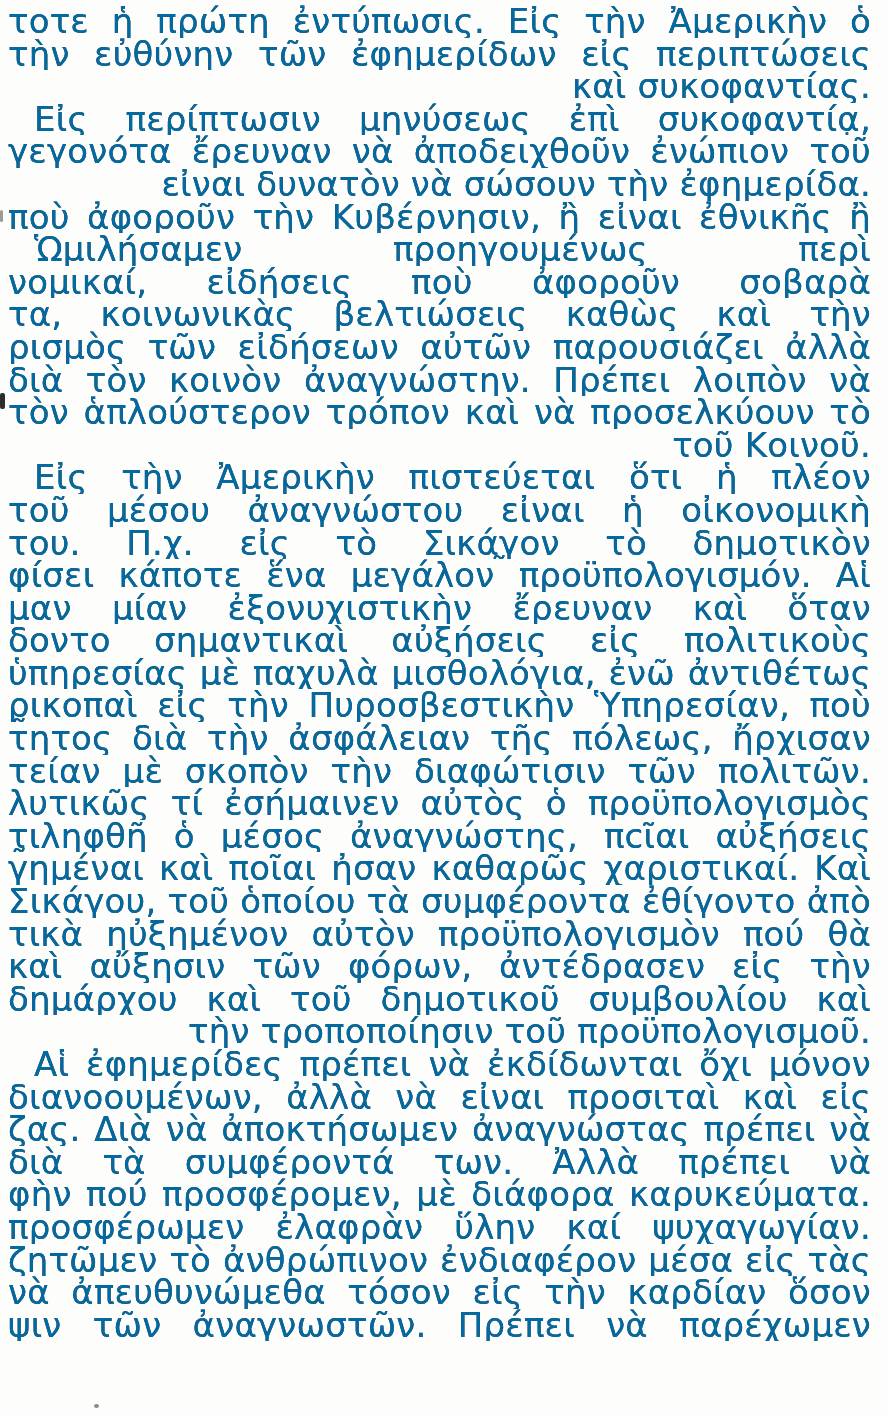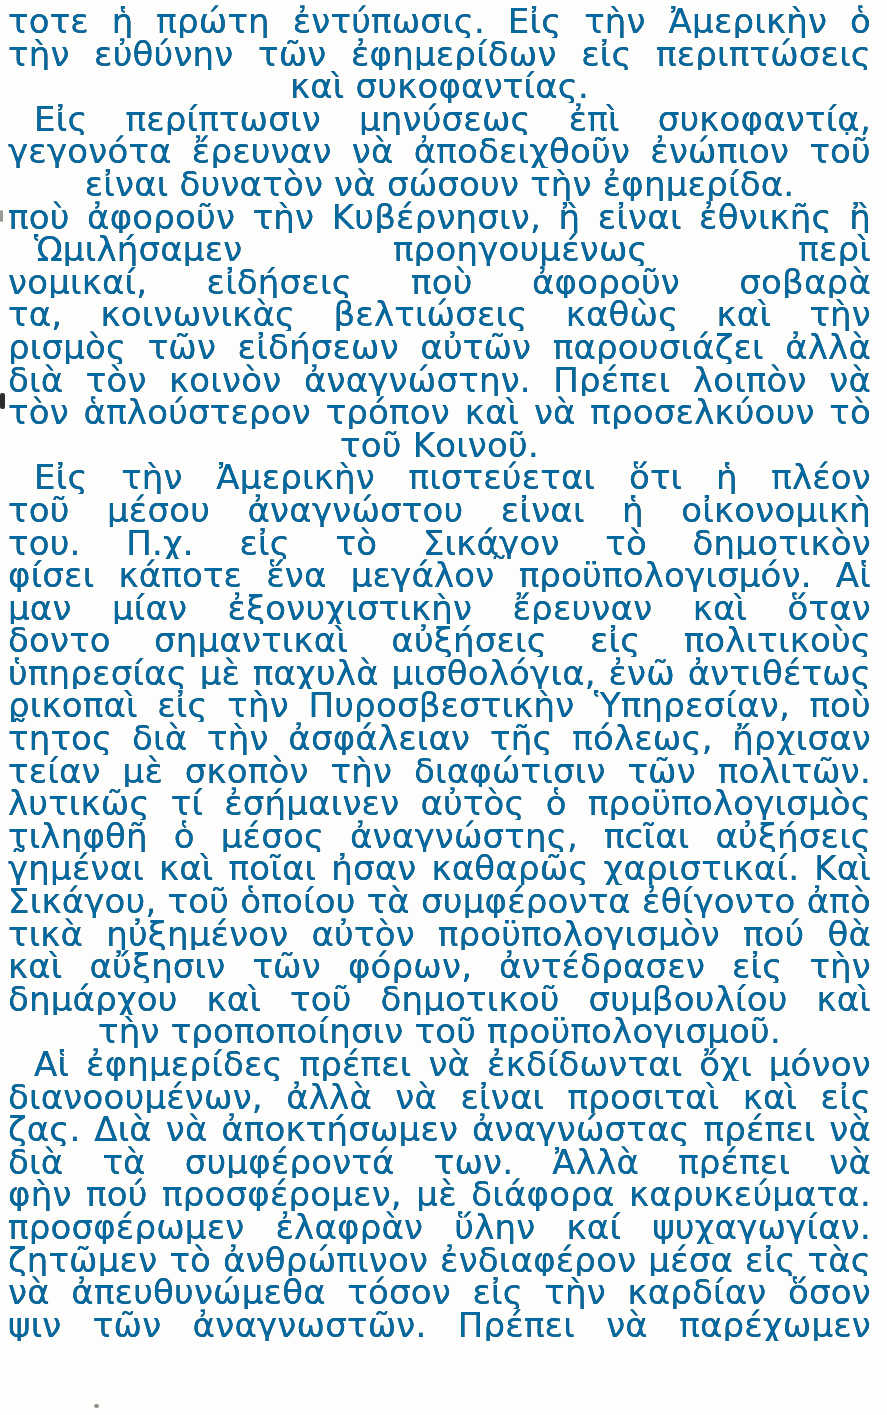--- a/index.html
+++ b/index.html
@@ -40,21 +40,21 @@
   .line::after {
     content: "";
     display: inline-block;
     width: 100%;
     height: 0;
   }
   .line.indent {
     text-indent: 26px;
   }
   .line.last {
-    text-align: center;
+    text-align: right;
   }
   .line.last::after {
     content: none;
   }
   
   .speck {
     position: absolute;
     background: #2e2e2e;
   }
   .speck.s1 { left: 0; top: 393px; width: 5px; height: 16px; border-radius: 2px; }

